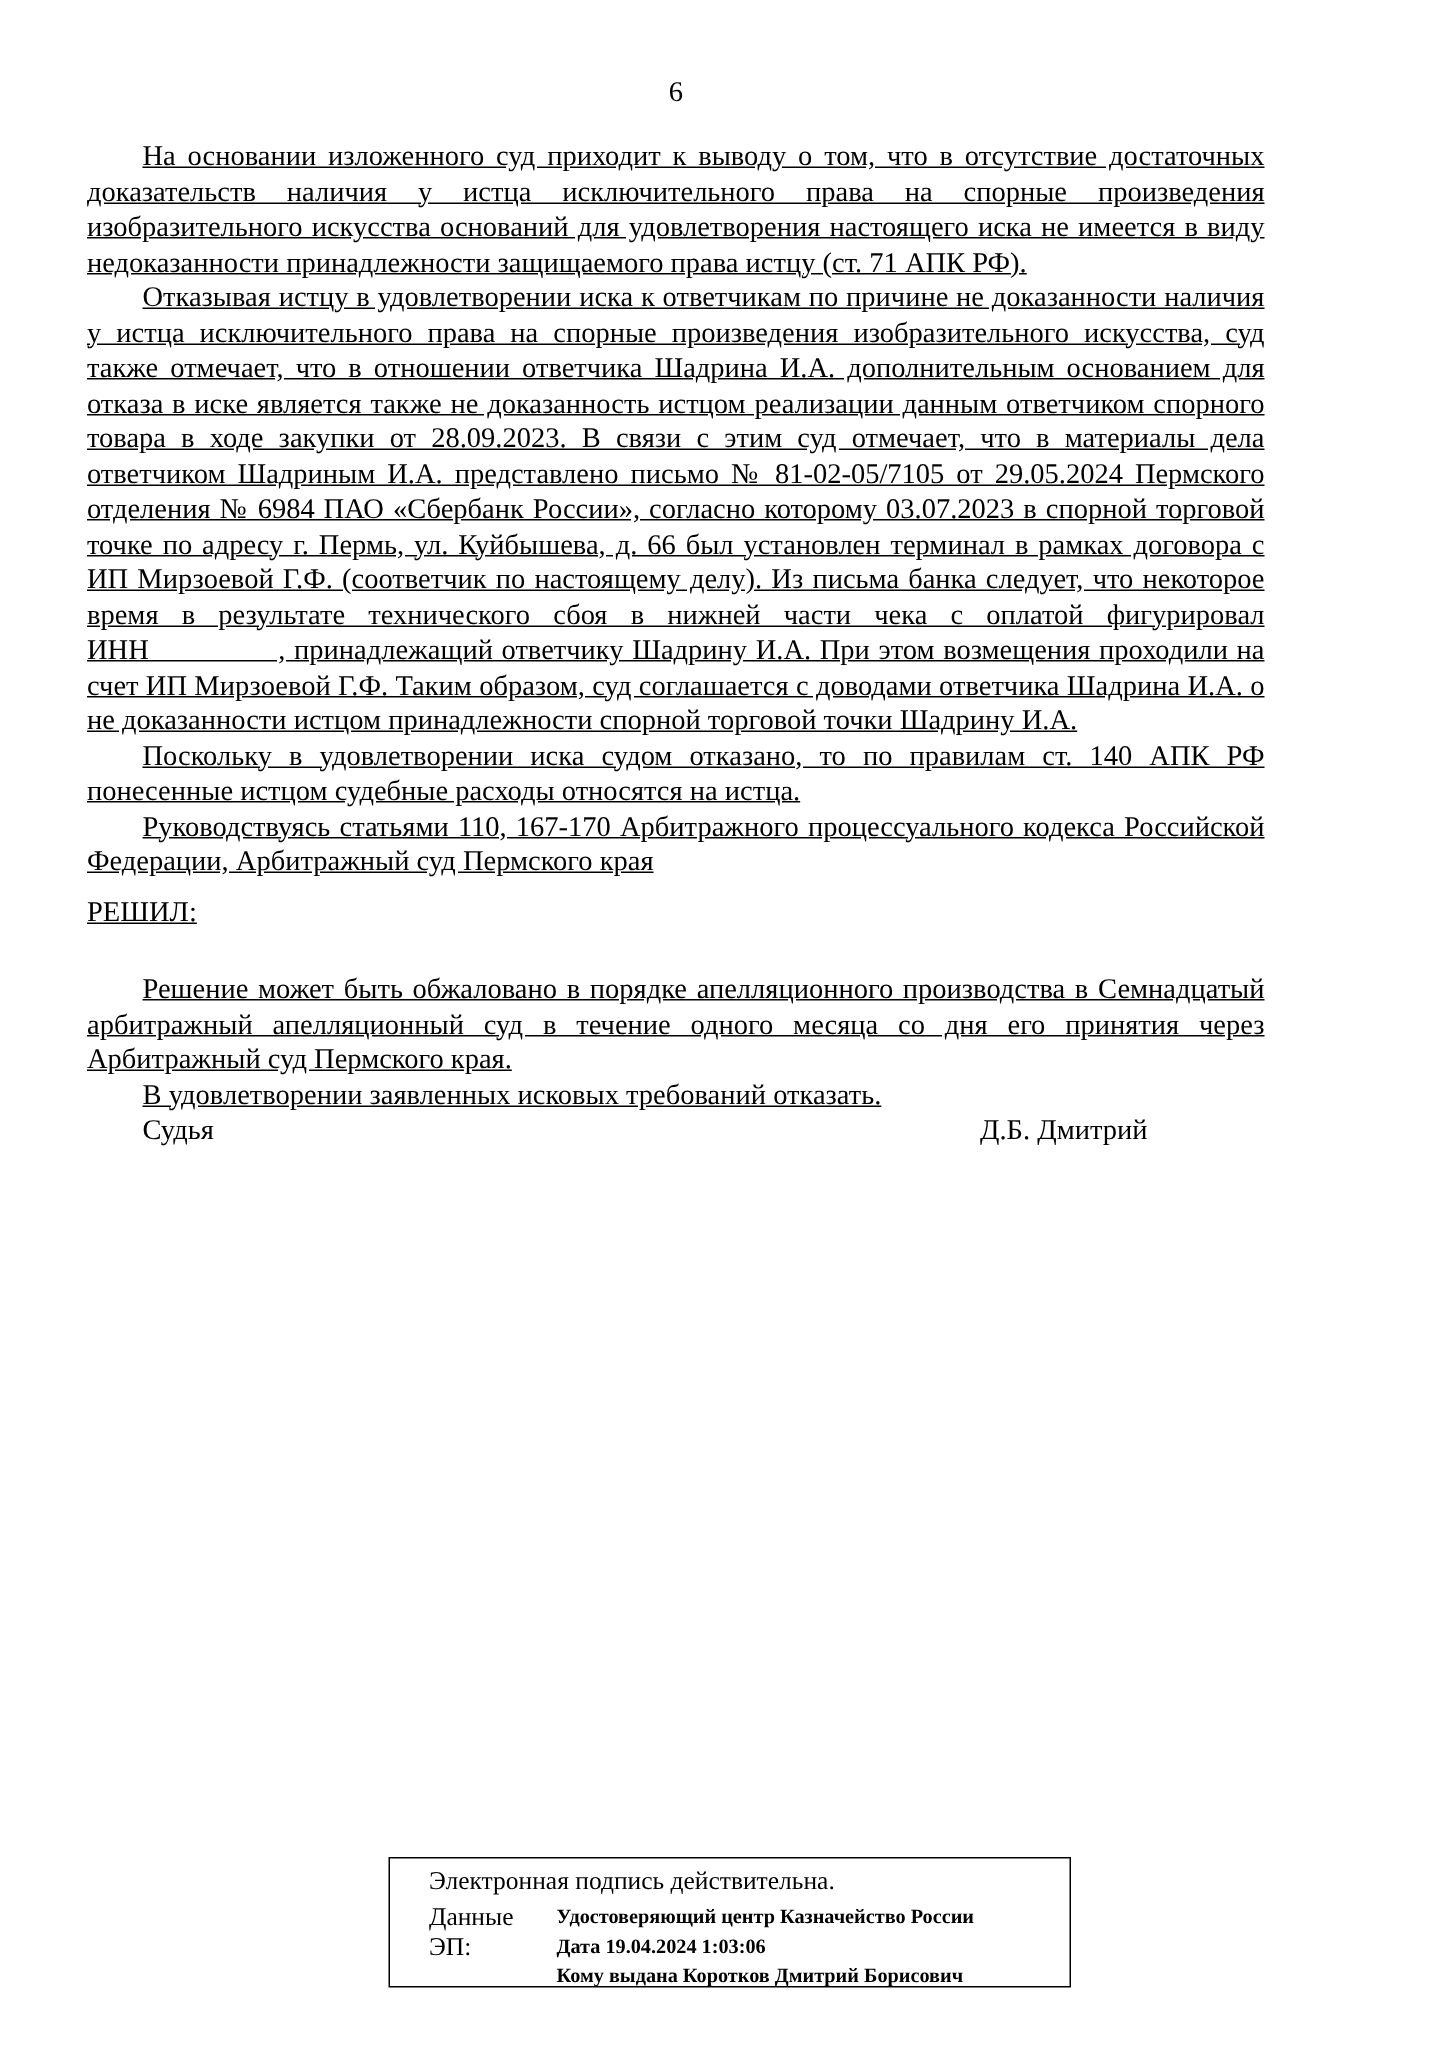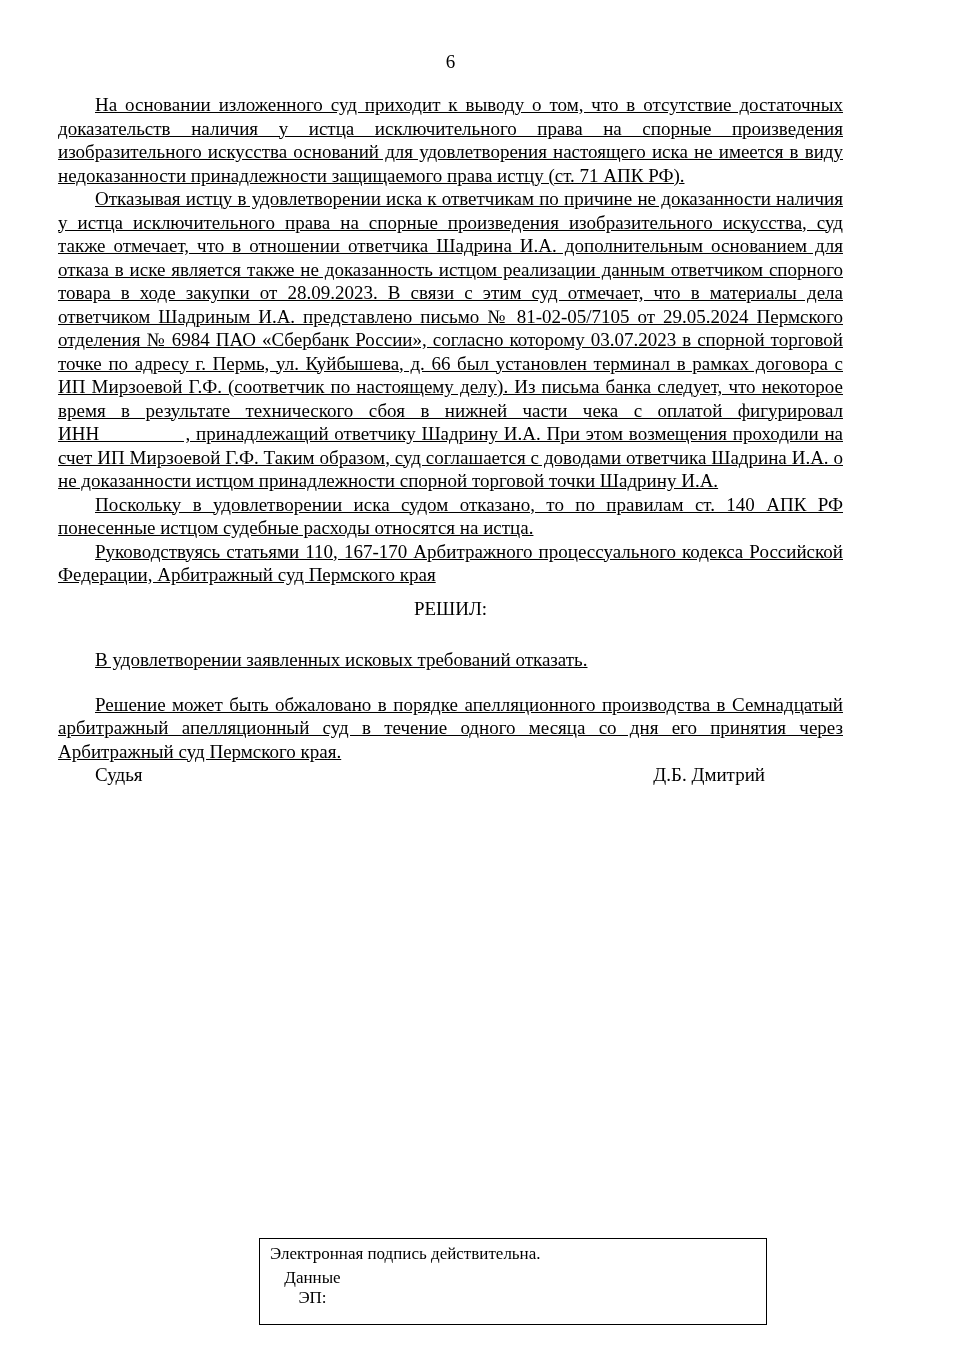--- a/index.html
+++ b/index.html
@@ -32,54 +32,53 @@
     margin: 0;
     font-size: 19px;
     line-height: 23.5px;
     text-align: justify;
     text-indent: 37px;
     text-decoration: underline;
   }
   .resolved-heading {
     font-size: 19px;
     font-weight: normal;
-    text-align: center;
     margin: 10px 0 28px 0;
     line-height: 23.5px;
+    text-decoration: underline;
   }
   .para--appeal {
     margin-top: 21px;
   }
   .sig-row {
     display: flex;
     justify-content: space-between;
     padding-left: 37px;
     padding-right: 78px;
     font-size: 19px;
     line-height: 23.5px;
   }
   .stamp {
     position: absolute;
     left: 259px;
     top: 1238px;
-    width: 508px;
+    width: 455px;
     height: 87px;
     border: 1.5px solid #000000;
     box-sizing: border-box;
-    padding: 4px 8px 0 10px;
+    padding: 4px 8px 0 26px;
   }
   .stamp-valid {
     font-size: 17px;
     line-height: 22px;
     margin-bottom: 3px;
   }
   .stamp-row {
     display: flex;
     align-items: flex-start;
-    text-align: center;
   }
   .stamp-label {
     flex: 0 0 85px;
     width: 85px;
     font-size: 17px;
     line-height: 20px;
   }
   .stamp-values {
     font-size: 13.5px;
     font-weight: bold;
@@ -99,31 +98,36 @@
 
 
     <p class="para">Отказывая истцу в удовлетворении иска к ответчикам по причине не доказанности наличия у истца исключительного права на спорные произведения изобразительного искусства, суд также отмечает, что в отношении ответчика Шадрина И.А. дополнительным основанием для отказа в иске является также не доказанность истцом реализации данным ответчиком спорного товара в ходе закупки от 28.09.2023. В связи с этим суд отмечает, что в материалы дела ответчиком Шадриным И.А. представлено письмо № 81-02-05/7105 от 29.05.2024 Пермского отделения № 6984 ПАО «Сбербанк России», согласно которому 03.07.2023 в спорной торговой точке по адресу г. Пермь, ул. Куйбышева, д. 66 был установлен терминал в рамках договора с ИП Мирзоевой Г.Ф. (соответчик по настоящему делу). Из письма банка следует, что некоторое время в результате технического сбоя в нижней части чека с оплатой фигурировал ИНН&nbsp;&nbsp;&nbsp;&nbsp;&nbsp;&nbsp;&nbsp;&nbsp;&nbsp;&nbsp;&nbsp;&nbsp;&nbsp;&nbsp;&nbsp;, принадлежащий ответчику Шадрину И.А. При этом возмещения проходили на счет ИП Мирзоевой Г.Ф. Таким образом, суд соглашается с доводами ответчика Шадрина И.А. о не доказанности истцом принадлежности спорной торговой точки Шадрину И.А.</p>
 
     <p class="para">Поскольку в удовлетворении иска судом отказано, то по правилам ст. 140 АПК РФ понесенные истцом судебные расходы относятся на истца.</p>
 
     <p class="para">Руководствуясь статьями 110, 167-170 Арбитражного процессуального кодекса Российской Федерации, Арбитражный суд Пермского края</p>
 
     <div class="resolved-heading">РЕШИЛ:</div>
 
+    <p class="para para--appeal">Решение может быть обжаловано в порядке апелляционного производства в Семнадцатый арбитражный апелляционный суд в течение одного месяца со дня его принятия через Арбитражный суд Пермского края.</p>
+
     <p class="para">В удовлетворении заявленных исковых требований отказать.</p>
-
-    <p class="para para--appeal">Решение может быть обжаловано в порядке апелляционного производства в Семнадцатый арбитражный апелляционный суд в течение одного месяца со дня его принятия через Арбитражный суд Пермского края.</p>
 
     <div class="sig-row">
       <span>Судья</span>
       <span>Д.Б. Дмитрий</span>
     </div>
 
   </div>
 
   <div class="stamp">
     <div class="stamp-valid">Электронная подпись действительна.</div>
     <div class="stamp-row">
       <div class="stamp-label">Данные ЭП:</div>
+      <div class="stamp-values">
+        <div>Удостоверяющий центр Казначейство России</div>
+        <div>Дата 19.04.2024 1:03:06</div>
+        <div>Кому выдана Коротков Дмитрий Борисович</div>
+      </div>
     </div>
   </div>
 
 </div>
 
 </body></html>

